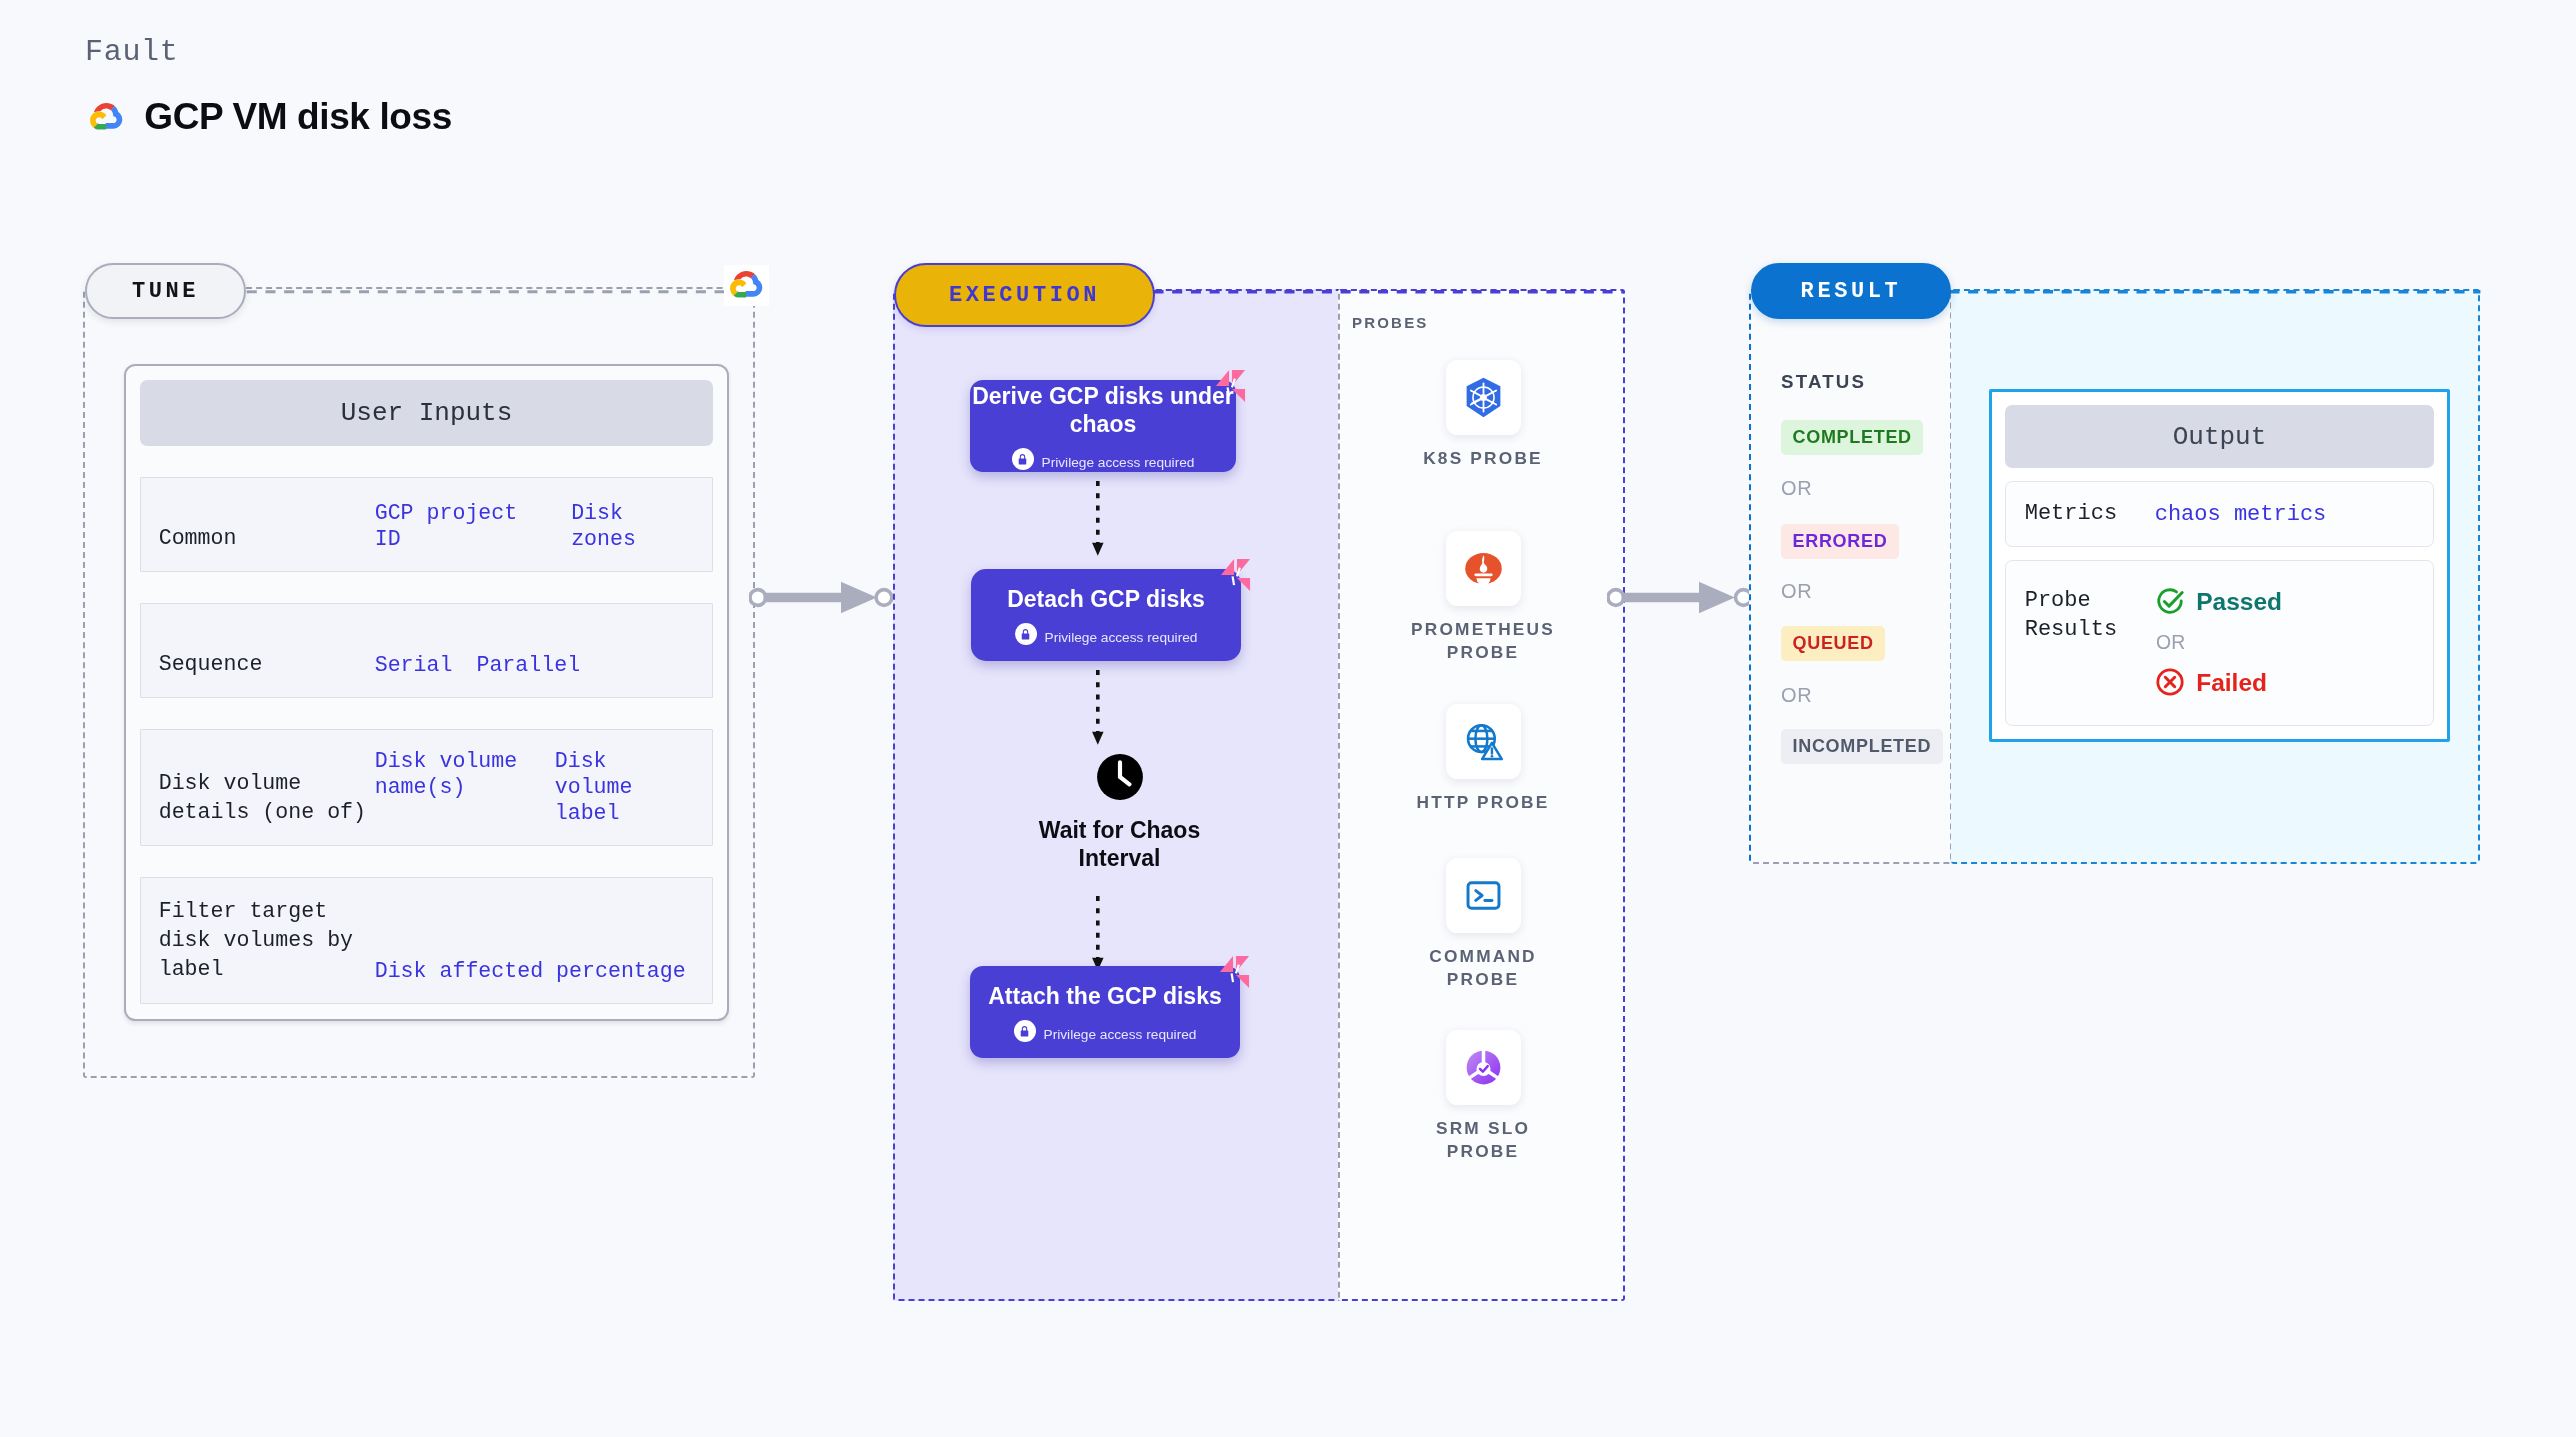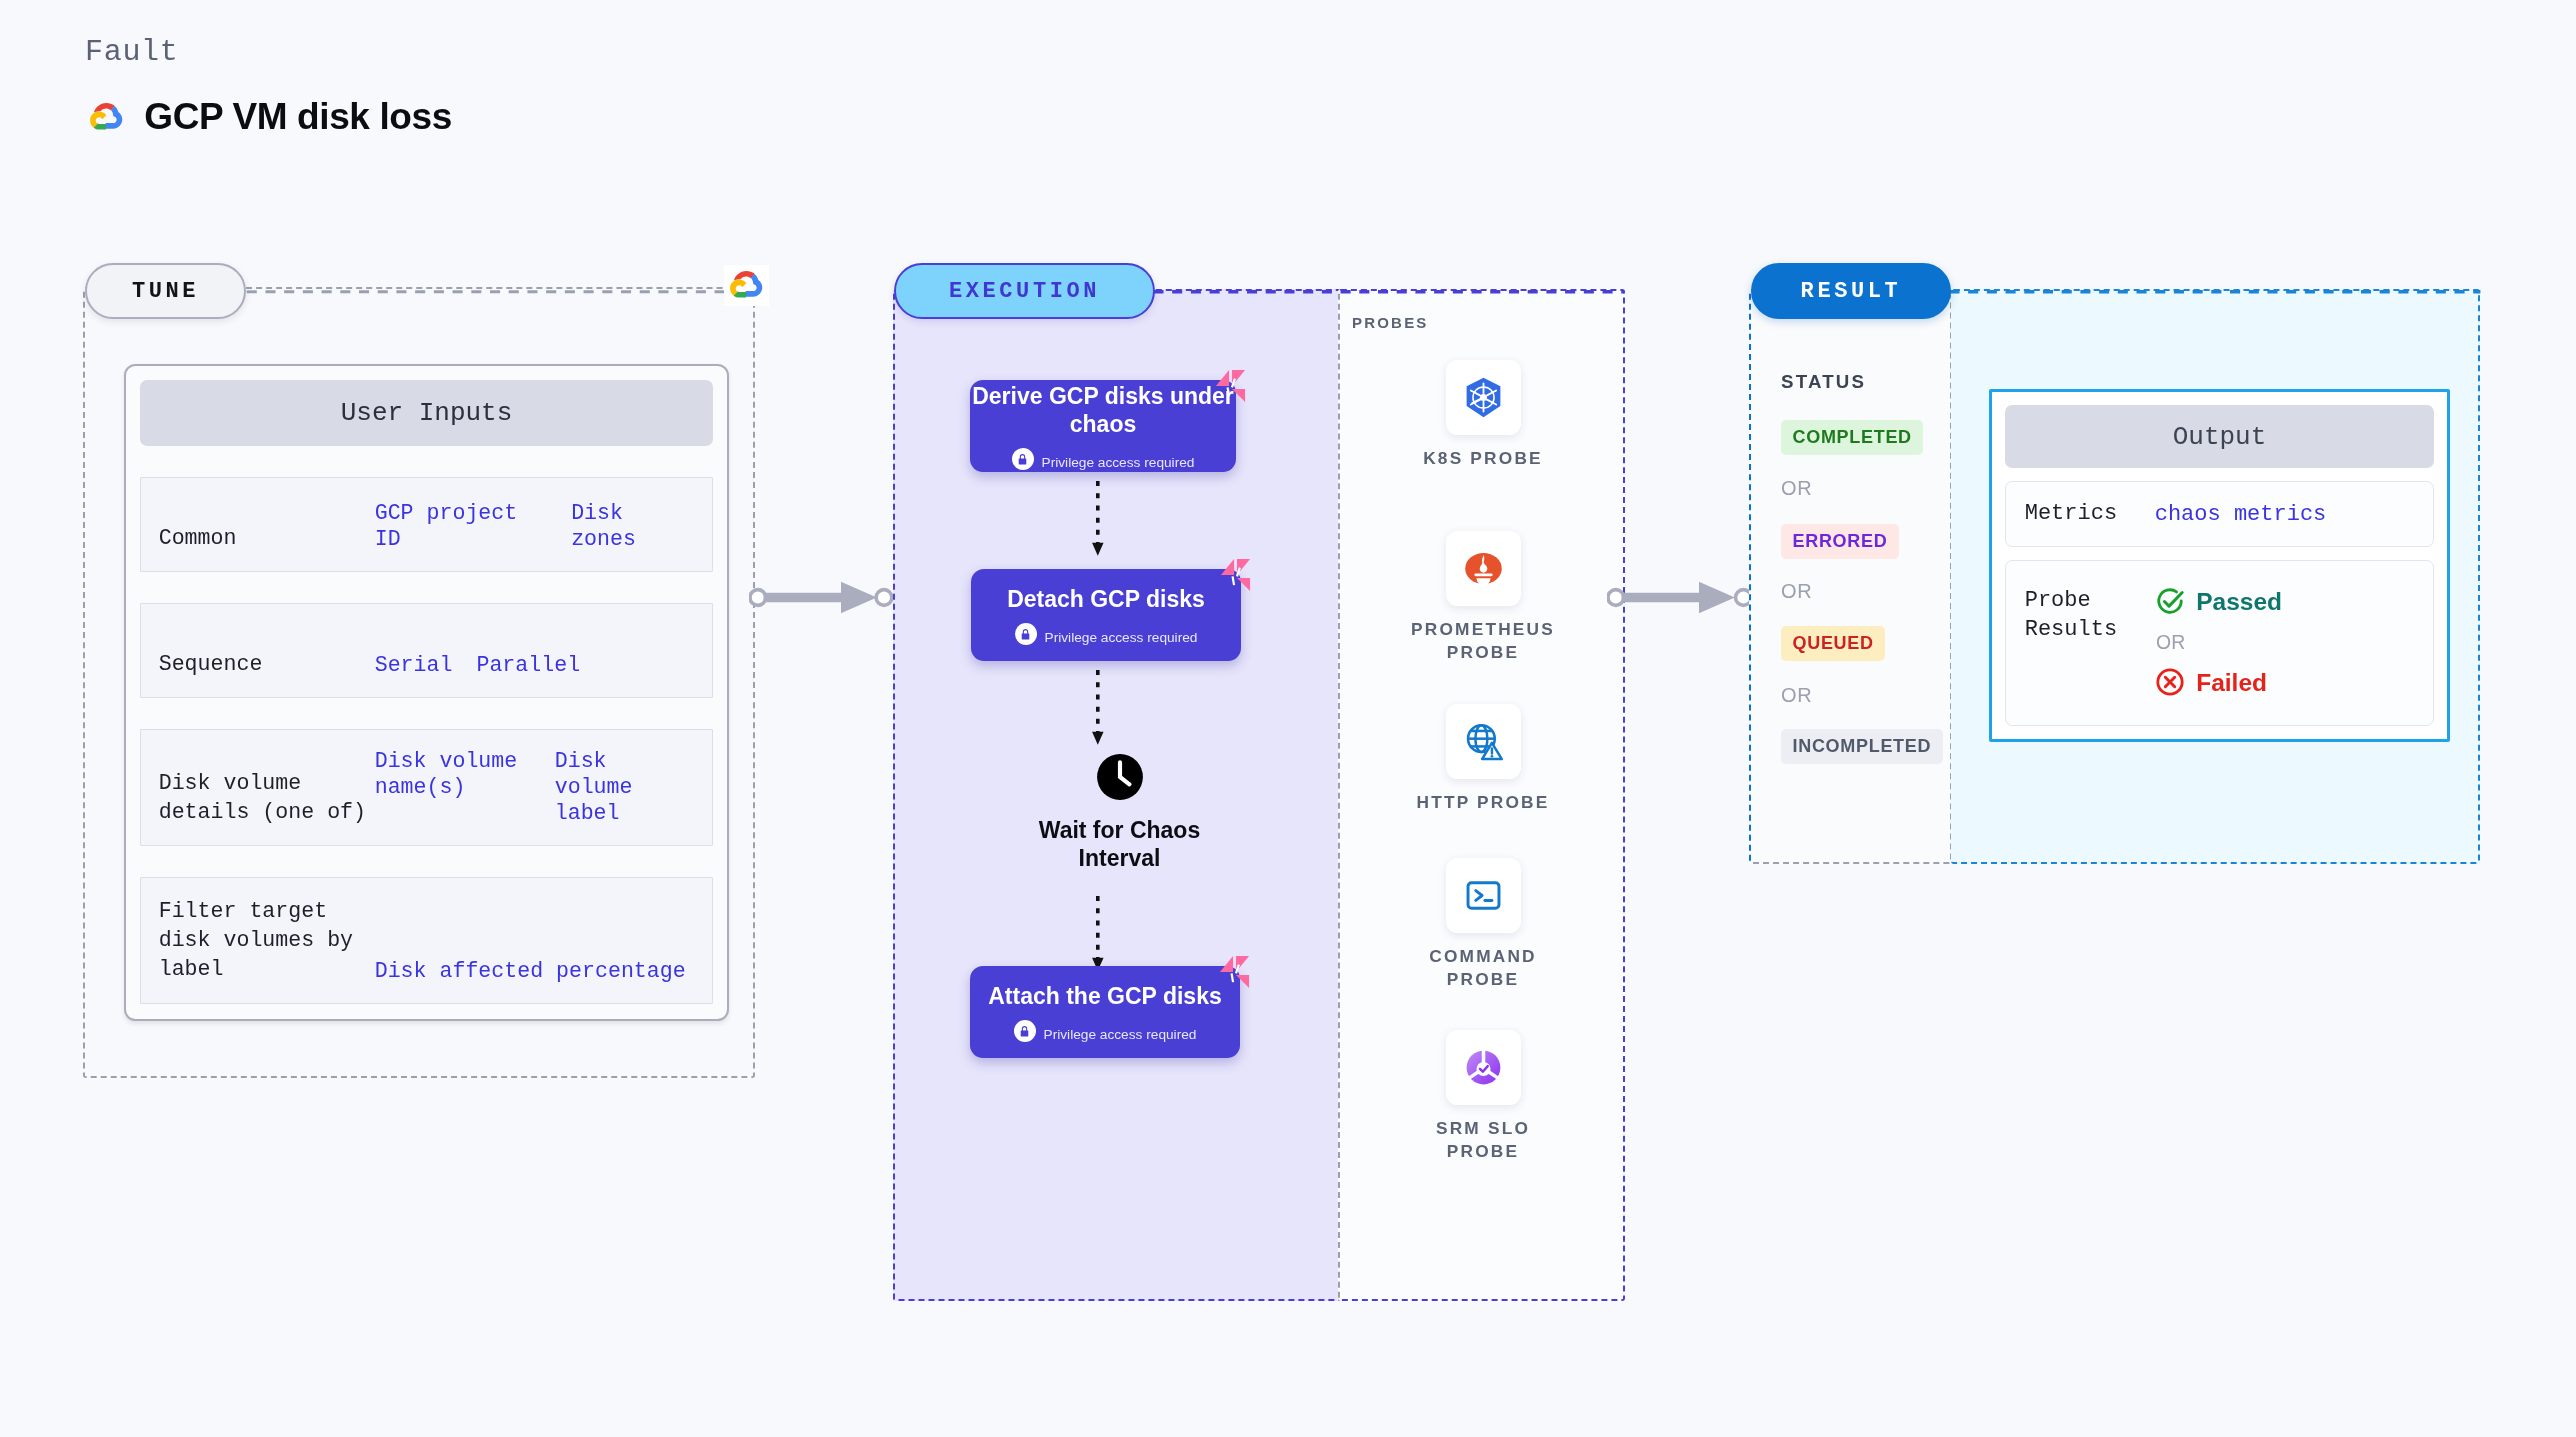--- a/index.html
+++ b/index.html
@@ -29,22 +29,22 @@
     font-weight: bold; letter-spacing: 3.6px;
     border-radius: 719px;
     white-space: nowrap;
   }
   .badge.tune {
     left: 85px; top: 263px; width: 161px; height: 56px;
     background: #f2f3f7; border: 2.2px solid #a9adbe; color: #12141a;
     font-size: 22px; box-shadow: 0 2.9px 7.2px rgba(30,35,60,.10);
   }
   .badge.execution {
-    left: 894px; top: 263px; width: 261px; height: 56px;
-    background: #7dd3fc; border: 2.2px solid #4a3fd4; color: #4036d1;
+    left: 894px; top: 263px; width: 261px; height: 64px;
+    background: #eab308; border: 2.2px solid #4a3fd4; color: #4036d1;
     font-size: 22px; box-shadow: 0 2.9px 7.2px rgba(60,50,180,.14);
   }
   .badge.result {
     left: 1751px; top: 263px; width: 200px; height: 56px;
     background: #0b72cf; border: 2.2px solid #0b72cf; color: #ffffff;
     font-size: 22px; box-shadow: 0 2.9px 8.6px rgba(10,90,170,.22);
   }
 
   
   #tune-box {
@@ -294,21 +294,21 @@
       <path d="M30 16 L26 28" stroke="#fff" stroke-width="3"></path>
     </svg>
   </span>
 </div>
 
 <svg class="dotted-arrow" style="left:1087px; top:481px;" width="21.6" height="79" viewBox="0 0 30 110">
   <line x1="15" y1="0" x2="15" y2="88" stroke="#111" stroke-width="5" stroke-dasharray="7 10"></line>
   <polygon points="7,86 23,86 15,104" fill="#111"></polygon>
 </svg>
 
-<div class="step-card" style="left:971px; top:569px; width:270px; height:92px;">
+<div class="step-card" style="left:971px; top:569px; width:270px; height:92px;border-radius:15px;">
   <div class="step-title">Detach GCP disks</div>
   <div class="step-priv">
     <span class="lock-badge">
       <svg width="13" height="13" viewBox="0 0 24 24">
           <path d="M12 2a5 5 0 00-5 5v3H6a1 1 0 00-1 1v9a1 1 0 001 1h12a1 1 0 001-1v-9a1 1 0 00-1-1h-1V7a5 5 0 00-5-5zm0 2a3 3 0 013 3v3H9V7a3 3 0 013-3z" fill="#4a3fd4"></path>
         </svg>
     </span>
     <span class="step-priv-txt">Privilege access required</span>
   </div>
   <span class="pink-mark">

